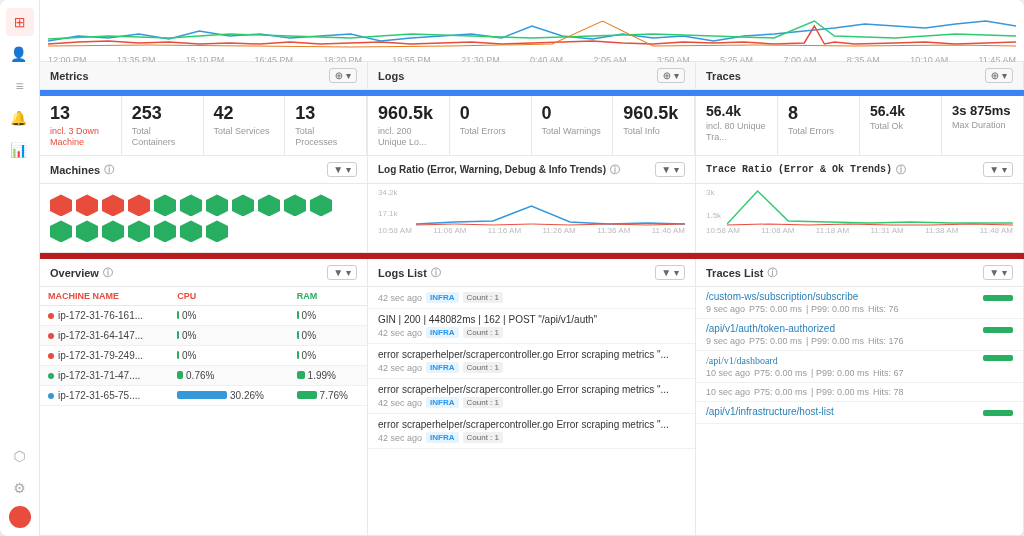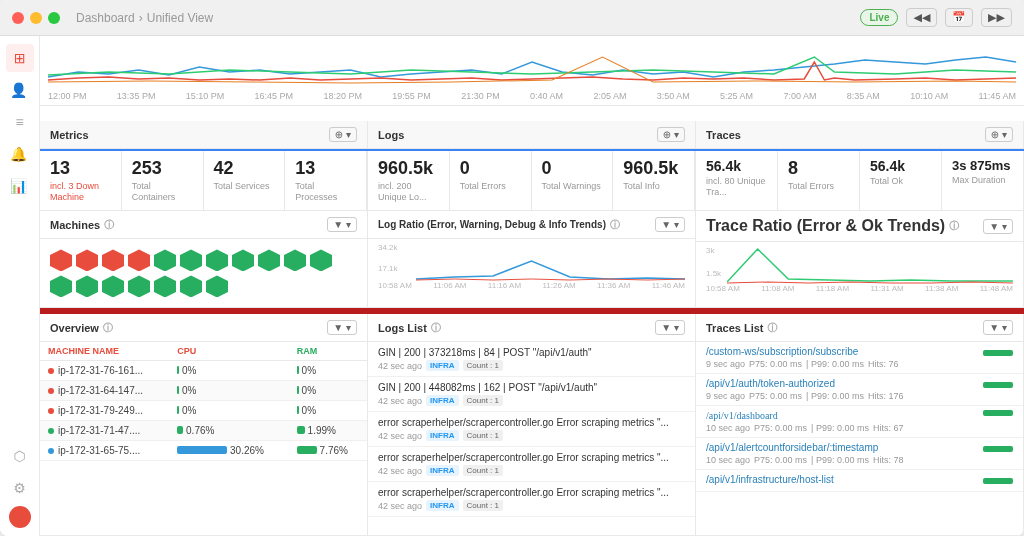--- a/index.html
+++ b/index.html
@@ -26,21 +26,21 @@
     
     .sidebar { width: 40px; background: #fff; border-right: 1px solid #e8e8e8; display: flex; flex-direction: column; align-items: center; padding: 8px 0; gap: 4px; flex-shrink: 0; }
     .sidebar-icon { width: 28px; height: 28px; display: flex; align-items: center; justify-content: center; border-radius: 4px; cursor: pointer; color: #aaa; font-size: 14px; }
     .sidebar-icon.active { background: #ffeeee; color: #e74c3c; }
     .sidebar-icon.settings { color: #aaa; }
     
     
     .content { flex: 1; display: flex; flex-direction: column; overflow: hidden; }
     
     
-    .sparkline-bar { height: 70px; background: #fff; border-bottom: 1px solid #e8e8e8; padding: 6px 8px 0; flex-shrink: 0; }
+    .sparkline-bar { height: 62px; background: #fff; border-bottom: 1px solid #e8e8e8; padding: 6px 8px 0; flex-shrink: 0; }
     .sparkline-bar svg { width: 100%; height: 45px; }
     .time-labels { display: flex; justify-content: space-between; padding: 0 0 2px; color: #aaa; font-size: 9px; margin-top: 2px; }
     
     
     .section-header { background: #f8f8f8; border-bottom: 1px solid #e8e8e8; border-right: 1px solid #e8e8e8; padding: 6px 10px; display: flex; align-items: center; justify-content: space-between; font-weight: 600; font-size: 11px; color: #333; }
     .section-header-btn { background: none; border: 1px solid #ccc; border-radius: 3px; padding: 1px 5px; cursor: pointer; font-size: 10px; color: #666; }
     .stat-item { flex: 1; padding: 8px 10px; border-right: 1px solid #e8e8e8; }
     .stat-value { font-size: 18px; font-weight: 700; color: #222; line-height: 1.1; }
     .stat-label { font-size: 9px; color: #999; margin-top: 2px; line-height: 1.2; }
     .stat-label.red { color: #e74c3c; }
@@ -83,38 +83,20 @@
     .trace-meta { display: flex; align-items: center; justify-content: space-between; font-size: 9px; color: #999; }
     .trace-meta-left { display: flex; align-items: center; gap: 4px; }
     .trace-bar { width: 30px; height: 6px; background: #27ae60; border-radius: 2px; }
     .chart-labels { display: flex; justify-content: space-between; padding: 0 10px 2px; font-size: 8px; color: #bbb; }
   </style>
 </head>
 <body>
 
 <div class="window">
 
-  <div class="title-bar">
-    <div class="traffic-lights">
-      <div class="tl tl-red"></div>
-      <div class="tl tl-yellow"></div>
-      <div class="tl tl-green"></div>
-    </div>
-    <div class="title-breadcrumb">
-      <span>Dashboard</span>
-      <span>›</span>
-      <span>Unified View</span>
-    </div>
-    <div class="header-right">
-      <div class="live-badge">Live</div>
-      <button class="header-btn">◀◀</button>
-      <button class="header-btn">📅</button>
-      <button class="header-btn">▶▶</button>
-    </div>
-  </div>
 
   <div class="main">
 
     <div class="sidebar">
       <div class="sidebar-icon active">⊞</div>
       <div class="sidebar-icon">👤</div>
       <div class="sidebar-icon">≡</div>
       <div class="sidebar-icon">🔔</div>
       <div class="sidebar-icon">📊</div>
       <div class="sidebar-icon" style="margin-top:auto;">⬡</div>
@@ -143,21 +125,21 @@
           <span>2:05 AM</span>
           <span>3:50 AM</span>
           <span>5:25 AM</span>
           <span>7:00 AM</span>
           <span>8:35 AM</span>
           <span>10:10 AM</span>
           <span>11:45 AM</span>
         </div>
       </div>
 
-      <div style="display:grid;grid-template-columns:1fr 1fr 1fr;border-bottom:2px solid #3b82f6;background:#5eead4;flex-shrink:0;margin-top:15px;">
+      <div style="display:grid;grid-template-columns:1fr 1fr 1fr;border-bottom:6px solid #3b82f6;background:#5eead4;flex-shrink:0;">
         <div class="section-header">
           <span>Metrics</span>
           <button class="section-header-btn">⊕ ▾</button>
         </div>
         <div class="section-header">
           <span>Logs</span>
           <button class="section-header-btn">⊕ ▾</button>
         </div>
         <div class="section-header">
           <span>Traces</span>
@@ -281,21 +263,21 @@
             <span>11:16 AM</span>
             <span>11:26 AM</span>
             <span>11:36 AM</span>
             <span>11:46 AM</span>
           </div>
         </div>
 
         <div class="panel">
           <div class="panel-header">
             <div class="panel-header-left">
-              <span style="font-size:16px;">Trace Ratio (Error &amp; Ok Trends)</span>
+              <span style="font-size:10px;font-family:Liberation Mono, monospace;">Trace Ratio (Error &amp; Ok Trends)</span>
               <span class="info-icon">ⓘ</span>
             </div>
             <button class="filter-btn">▼ ▾</button>
           </div>
           <div style="padding:2px 10px 0;display:flex;align-items:flex-start;gap:4px;">
             <div style="display:flex;flex-direction:column;font-size:8px;color:#bbb;margin-right:2px;margin-top:2px;">
               <span>3k</span>
               <span style="margin-top:14px;">1.5k</span>
             </div>
             <svg viewBox="0 0 280 40" style="flex:1;height:40px;" preserveAspectRatio="none">
@@ -367,21 +349,20 @@
         <div class="panel" style="display:flex;flex-direction:column;">
           <div class="panel-header">
             <div class="panel-header-left">
               <span>Logs List</span>
               <span class="info-icon">ⓘ</span>
             </div>
             <button class="filter-btn">▼ ▾</button>
           </div>
           <div style="overflow-y:auto;flex:1;" id="logs-list-container">
           <div class="log-entry">
-    <div class="log-entry-title">GIN | 200 | 373218ms | 84 | POST "/api/v1/auth"</div>
     <div class="log-entry-meta">
       <span>42 sec ago</span>
       <span class="log-badge">INFRA</span>
       <span class="log-badge-count">Count : 1</span>
     </div>
   </div>
               <div class="log-entry">
     <div class="log-entry-title">GIN | 200 | 448082ms | 162 | POST "/api/v1/auth"</div>
     <div class="log-entry-meta">
       <span>42 sec ago</span>
@@ -461,24 +442,20 @@
     <div class="trace-meta">
       <div class="trace-meta-left">
         <span>10 sec ago</span>
         <span>P75: 0.00 ms</span>
         <span>| P99: 0.00 ms</span>
         <span>Hits: 67</span>
       </div>
     </div>
   </div>
               <div class="trace-entry">
-    <div style="display:flex;align-items:center;justify-content:space-between;">
-      <div class="trace-title">/api/v1/alertcountforsidebar/:timestamp</div>
-      <div class="trace-bar"></div>
-    </div>
     <div class="trace-meta">
       <div class="trace-meta-left">
         <span>10 sec ago</span>
         <span>P75: 0.00 ms</span>
         <span>| P99: 0.00 ms</span>
         <span>Hits: 78</span>
       </div>
     </div>
   </div>
               <div class="trace-entry">

